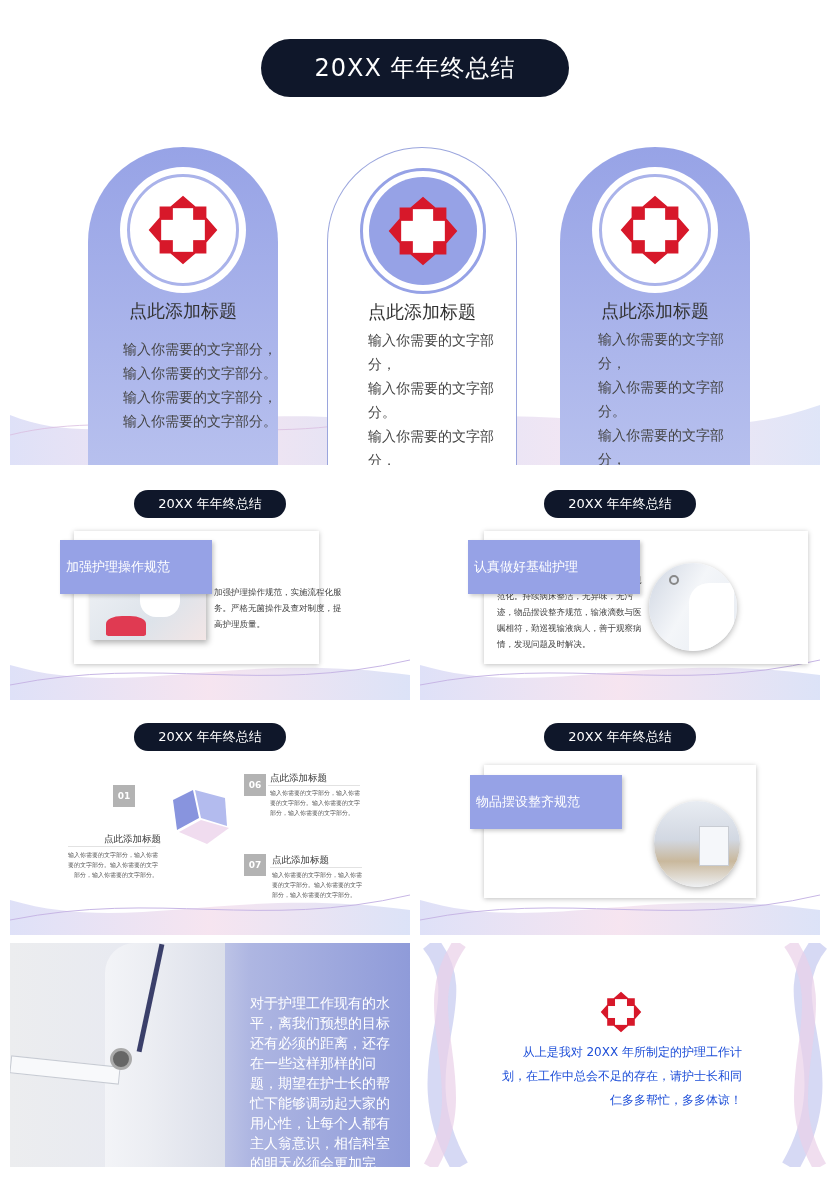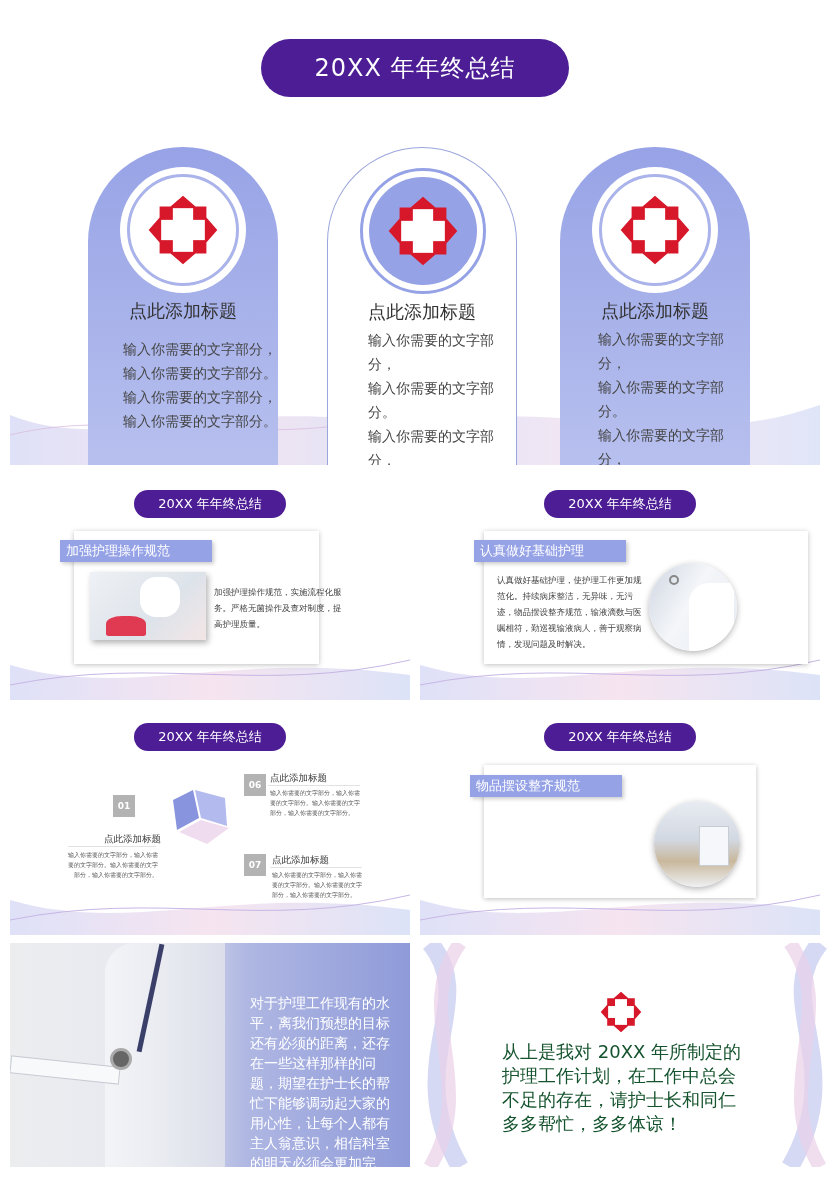--- a/index.html
+++ b/index.html
@@ -1,34 +1,34 @@
 <!DOCTYPE html>
 <html><head>
 <meta charset="utf-8">
 <style>
 *{box-sizing:border-box;margin:0;padding:0}
 body{width:830px;height:1187px;background:#fff;font-family:"DejaVu Sans","Liberation Sans",sans-serif;position:relative;overflow:hidden;color:#444}
 .abs{position:absolute}
-.pill{position:absolute;background:#4c1d95;color:#fff;border-radius:30px;display:flex;align-items:center;justify-content:center}
+.pill{position:absolute;background:#0f172a;color:#fff;border-radius:30px;display:flex;align-items:center;justify-content:center}
 .big-pill{left:261px;top:39px;width:308px;height:58px;font-size:24px;letter-spacing:1px}
 .sm-pill{width:152px;height:28px;font-size:13px}
 .slide{position:absolute;background:#fff;overflow:hidden}
 .wave{position:absolute;left:0;right:0;bottom:0;height:60px}
 .arch{position:absolute;width:190px;height:318px;border-radius:95px 95px 0 0;overflow:hidden}
 .arch.filled{background:linear-gradient(180deg,#97a3e6 0%,#b7c0ee 100%)}
 .arch.outline{background:#fff;border:1.5px solid #9aa5dd;border-bottom:none}
 .ring{position:absolute;left:32px;top:20px;width:126px;height:126px;border-radius:50%;display:flex;align-items:center;justify-content:center}
 .arch.filled .ring{background:#fff}
 .arch.filled .ring .inner{width:112px;height:112px;border-radius:50%;border:3px solid #aab3ea;background:#fff;display:flex;align-items:center;justify-content:center}
 .arch.outline .ring{background:#fff;border:3px solid #96a2e6}
 .arch.outline .ring .inner{width:108px;height:108px;border-radius:50%;background:#96a2e6;display:flex;align-items:center;justify-content:center}
 .arch-title{position:absolute;left:0;right:0;top:152px;text-align:center;font-size:18px;color:#333}
 .arch-lines{position:absolute;left:32px;top:190px;font-size:14px;color:#444;line-height:24px}
 .card{position:absolute;background:#fff;box-shadow:0 1px 5px rgba(0,0,0,.25)}
-.tag{position:absolute;background:#96a2e6;color:#fff;font-size:13px;padding:2px 6px;box-shadow:2px 2px 4px rgba(0,0,0,.2)}
+.tag{position:absolute;background:#96a2e6;color:#fff;font-size:13px;padding:18px 6px;box-shadow:2px 2px 4px rgba(0,0,0,.2)}
 .ptext{position:absolute;font-size:8.5px;line-height:16px;color:#444}
 .photo{position:absolute;border-radius:50%;overflow:hidden;box-shadow:0 2px 6px rgba(0,0,0,.3)}
 .numbox{position:absolute;width:22px;height:22px;background:#b3b3b3;color:#fff;font-size:9px;font-weight:bold;display:flex;align-items:center;justify-content:center}
 .stitle{position:absolute;font-size:9.5px;color:#333}
 .sdesc{position:absolute;font-size:6px;color:#555;line-height:10px}
 .uline{position:absolute;height:1px;background:#e2e2e2}
 </style>
 </head>
 <body>
 
@@ -131,35 +131,35 @@
       <path d="M0 45 C150 15 250 55 400 20" stroke="#c7b6e5" fill="none"></path>
     </svg>
   <div class="pill sm-pill" style="left:124px;top:15px">20XX 年年终总结</div>
   <div class="card" style="left:64px;top:56px;width:324px;height:133px">
     <div class="ptext" style="left:13px;top:41px;width:148px">认真做好基础护理，使护理工作更加规范化。持续病床整洁，无异味，无污迹，物品摆设整齐规范，输液滴数与医嘱相符，勤巡视输液病人，善于观察病情，发现问题及时解决。</div>
     <div class="photo" style="left:165px;top:32px;width:88px;height:88px;background:linear-gradient(120deg,#cfd6e2 0%,#f4f6f9 45%,#e6ebf2 100%)">
       <div class="abs" style="left:20px;top:12px;width:10px;height:10px;border:2px solid #888;border-radius:50%"></div>
       <div class="abs" style="left:40px;top:20px;width:45px;height:70px;background:#fff;border-radius:20px 0 0 0"></div>
     </div>
   </div>
-  <div class="tag" style="left:54px;top:65px;width:152px">认真做好基础护理</div>
+  <div class="tag" style="left:48px;top:65px;width:172px">认真做好基础护理</div>
 </div>
 
 <div class="slide" style="left:10px;top:710px;width:400px;height:225px">
   <svg class="wave" viewBox="0 0 400 60" preserveAspectRatio="none">
       <path d="M0 25 C120 60 220 10 400 35 L400 60 L0 60Z" fill="url(#wv)" opacity=".6"></path>
       <path d="M0 45 C150 15 250 55 400 20" stroke="#c7b6e5" fill="none"></path>
     </svg>
   <div class="pill sm-pill" style="left:124px;top:13px">20XX 年年终总结</div>
   <svg class="abs" style="left:155px;top:78px" width="75" height="70" viewBox="0 0 75 70">
     <polygon points="8,12 28,2 34,30 12,42" fill="#8894de"></polygon>
     <polygon points="30,2 60,10 62,38 36,30" fill="#b3bbee"></polygon>
     <polygon points="14,44 36,32 64,40 42,56" fill="#f0dcef"></polygon>
   </svg>
-  <div class="numbox" style="left:103px;top:85px">01</div>
+  <div class="numbox" style="left:103px;top:75px">01</div>
   <div class="stitle" style="left:94px;top:123px">点此添加标题</div>
   <div class="uline" style="left:58px;top:136px;width:88px"></div>
   <div class="sdesc" style="left:58px;top:140px;width:90px;text-align:right">输入你需要的文字部分，输入你需要的文字部分。输入你需要的文字部分，输入你需要的文字部分。</div>
 
   <div class="numbox" style="left:234px;top:64px">06</div>
   <div class="stitle" style="left:260px;top:62px">点此添加标题</div>
   <div class="uline" style="left:258px;top:75px;width:92px"></div>
   <div class="sdesc" style="left:260px;top:78px;width:90px">输入你需要的文字部分，输入你需要的文字部分。输入你需要的文字部分，输入你需要的文字部分。</div>
 
   <div class="numbox" style="left:234px;top:144px">07</div>
@@ -197,14 +197,14 @@
     <path d="M10 0 C60 60 -20 120 40 224" stroke="#c4c9f0" stroke-width="18" fill="none" opacity=".7"></path>
     <path d="M40 0 C-10 70 60 140 10 224" stroke="#ead0e8" stroke-width="14" fill="none" opacity=".7"></path>
   </svg>
   <svg class="abs" style="left:340px;top:0" width="70" height="224" viewBox="0 0 70 224">
     <path d="M60 0 C10 60 90 120 30 224" stroke="#c4c9f0" stroke-width="18" fill="none" opacity=".7"></path>
     <path d="M30 0 C80 70 10 140 60 224" stroke="#ead0e8" stroke-width="14" fill="none" opacity=".7"></path>
   </svg>
   <svg class="abs" style="left:178px;top:46px" width="46" height="46">
       <use href="#cross"></use>
     </svg>
-  <div class="abs" style="left:82px;top:97px;width:240px;font-size:18px;line-height:24px;color:#14532d;text-align:left">从上是我对 20XX 年所制定的护理工作计划，在工作中总会不足的存在，请护士长和同仁多多帮忙，多多体谅！</div>
+  <div class="abs" style="left:82px;top:97px;width:240px;font-size:12px;line-height:24px;color:#1d4ed8;text-align:right">从上是我对 20XX 年所制定的护理工作计划，在工作中总会不足的存在，请护士长和同仁多多帮忙，多多体谅！</div>
 </div>
 
 </body></html>

